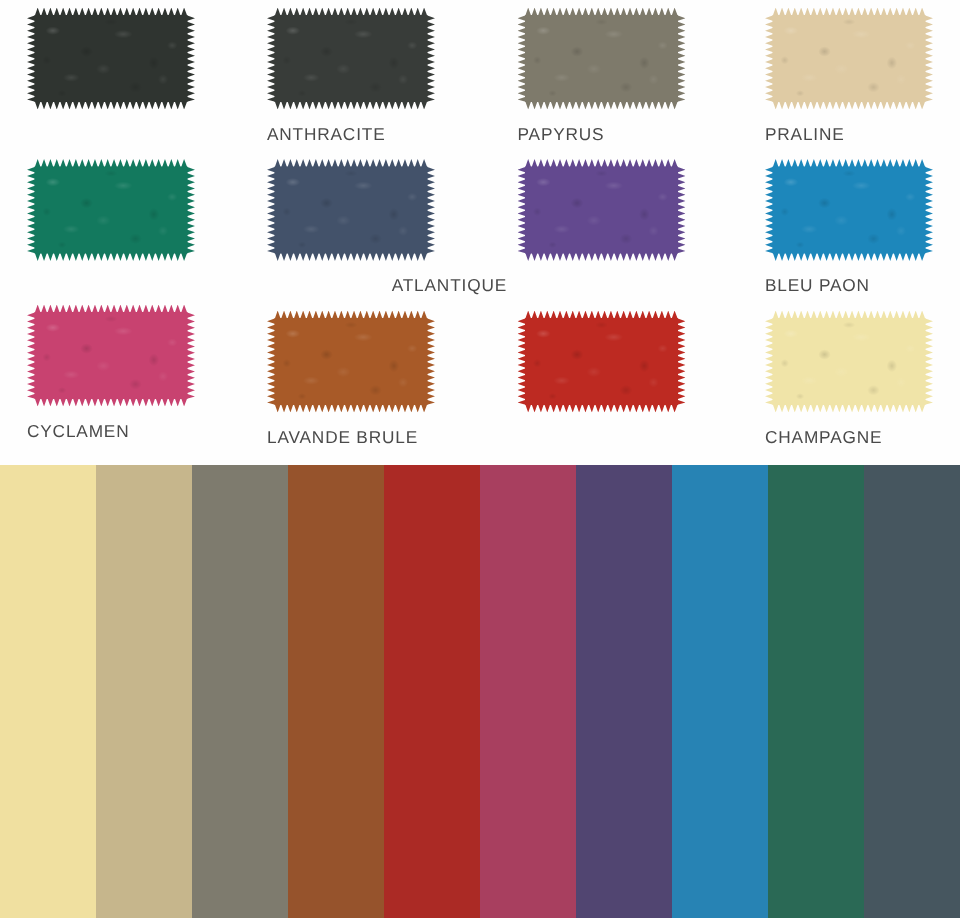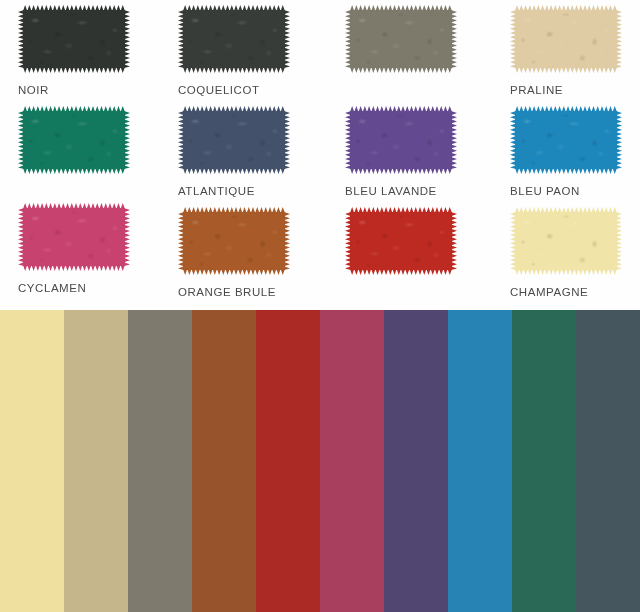--- a/index.html
+++ b/index.html
@@ -180,44 +180,44 @@
       <div class="swatch-cell" style="left: 18px; top: 5px;">
         <div class="swatch-chip-wrap">
           <div class="zz zz-top" style="background: rgb(47, 52, 48);"></div>
           <div class="zz zz-bottom" style="background: rgb(47, 52, 48);"></div>
           <div class="zz zz-left" style="background: rgb(47, 52, 48);"></div>
           <div class="zz zz-right" style="background: rgb(47, 52, 48);"></div>
           <div class="chip-core" style="background: rgb(47, 52, 48);">
             <div class="grain"></div>
           </div>
         </div>
-        <div class="swatch-label">NOIR</div>
       </div>
       <div class="swatch-cell" style="left: 178px; top: 5px;">
         <div class="swatch-chip-wrap">
           <div class="zz zz-top" style="background: rgb(56, 60, 57);"></div>
           <div class="zz zz-bottom" style="background: rgb(56, 60, 57);"></div>
           <div class="zz zz-left" style="background: rgb(56, 60, 57);"></div>
           <div class="zz zz-right" style="background: rgb(56, 60, 57);"></div>
           <div class="chip-core" style="background: rgb(56, 60, 57);">
             <div class="grain"></div>
           </div>
         </div>
-        <div class="swatch-label">COQUELICOT</div>
+        <div class="swatch-label">ANTHRACITE</div>
       </div>
       <div class="swatch-cell" style="left: 345px; top: 5px;">
         <div class="swatch-chip-wrap">
           <div class="zz zz-top" style="background: rgb(126, 122, 107);"></div>
           <div class="zz zz-bottom" style="background: rgb(126, 122, 107);"></div>
           <div class="zz zz-left" style="background: rgb(126, 122, 107);"></div>
           <div class="zz zz-right" style="background: rgb(126, 122, 107);"></div>
           <div class="chip-core" style="background: rgb(126, 122, 107);">
             <div class="grain"></div>
           </div>
         </div>
+        <div class="swatch-label">PAPYRUS</div>
       </div>
       <div class="swatch-cell" style="left: 510px; top: 5px;">
         <div class="swatch-chip-wrap">
           <div class="zz zz-top" style="background: rgb(223, 203, 164);"></div>
           <div class="zz zz-bottom" style="background: rgb(223, 203, 164);"></div>
           <div class="zz zz-left" style="background: rgb(223, 203, 164);"></div>
           <div class="zz zz-right" style="background: rgb(223, 203, 164);"></div>
           <div class="chip-core" style="background: rgb(223, 203, 164);">
             <div class="grain"></div>
           </div>
@@ -228,21 +228,21 @@
         <div class="swatch-chip-wrap">
           <div class="zz zz-top" style="background: rgb(19, 121, 94);"></div>
           <div class="zz zz-bottom" style="background: rgb(19, 121, 94);"></div>
           <div class="zz zz-left" style="background: rgb(19, 121, 94);"></div>
           <div class="zz zz-right" style="background: rgb(19, 121, 94);"></div>
           <div class="chip-core" style="background: rgb(19, 121, 94);">
             <div class="grain"></div>
           </div>
         </div>
       </div>
-      <div class="swatch-cell" style="left: 178px; top: 106px;">
+      <div class="swatch-cell" style="left: 178px; top: 106px; text-align: right;">
         <div class="swatch-chip-wrap">
           <div class="zz zz-top" style="background: rgb(67, 82, 106);"></div>
           <div class="zz zz-bottom" style="background: rgb(67, 82, 106);"></div>
           <div class="zz zz-left" style="background: rgb(67, 82, 106);"></div>
           <div class="zz zz-right" style="background: rgb(67, 82, 106);"></div>
           <div class="chip-core" style="background: rgb(67, 82, 106);">
             <div class="grain"></div>
           </div>
         </div>
         <div class="swatch-label">ATLANTIQUE</div>
@@ -250,21 +250,20 @@
       <div class="swatch-cell" style="left: 345px; top: 106px;">
         <div class="swatch-chip-wrap">
           <div class="zz zz-top" style="background: rgb(99, 73, 143);"></div>
           <div class="zz zz-bottom" style="background: rgb(99, 73, 143);"></div>
           <div class="zz zz-left" style="background: rgb(99, 73, 143);"></div>
           <div class="zz zz-right" style="background: rgb(99, 73, 143);"></div>
           <div class="chip-core" style="background: rgb(99, 73, 143);">
             <div class="grain"></div>
           </div>
         </div>
-        <div class="swatch-label">BLEU LAVANDE</div>
       </div>
       <div class="swatch-cell" style="left: 510px; top: 106px;">
         <div class="swatch-chip-wrap">
           <div class="zz zz-top" style="background: rgb(29, 135, 187);"></div>
           <div class="zz zz-bottom" style="background: rgb(29, 135, 187);"></div>
           <div class="zz zz-left" style="background: rgb(29, 135, 187);"></div>
           <div class="zz zz-right" style="background: rgb(29, 135, 187);"></div>
           <div class="chip-core" style="background: rgb(29, 135, 187);">
             <div class="grain"></div>
           </div>
@@ -286,21 +285,21 @@
       <div class="swatch-cell" style="left: 178px; top: 207px;">
         <div class="swatch-chip-wrap">
           <div class="zz zz-top" style="background: rgb(168, 90, 40);"></div>
           <div class="zz zz-bottom" style="background: rgb(168, 90, 40);"></div>
           <div class="zz zz-left" style="background: rgb(168, 90, 40);"></div>
           <div class="zz zz-right" style="background: rgb(168, 90, 40);"></div>
           <div class="chip-core" style="background: rgb(168, 90, 40);">
             <div class="grain"></div>
           </div>
         </div>
-        <div class="swatch-label">ORANGE BRULE</div>
+        <div class="swatch-label">LAVANDE BRULE</div>
       </div>
       <div class="swatch-cell" style="left: 345px; top: 207px;">
         <div class="swatch-chip-wrap">
           <div class="zz zz-top" style="background: rgb(189, 42, 34);"></div>
           <div class="zz zz-bottom" style="background: rgb(189, 42, 34);"></div>
           <div class="zz zz-left" style="background: rgb(189, 42, 34);"></div>
           <div class="zz zz-right" style="background: rgb(189, 42, 34);"></div>
           <div class="chip-core" style="background: rgb(189, 42, 34);">
             <div class="grain"></div>
           </div>

